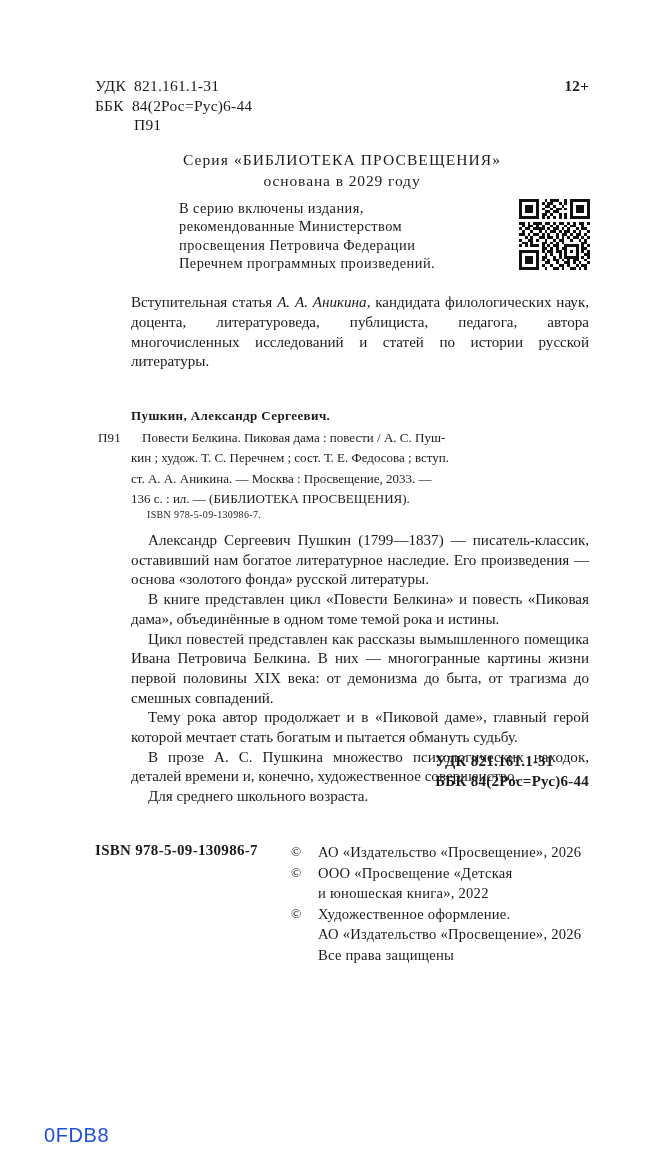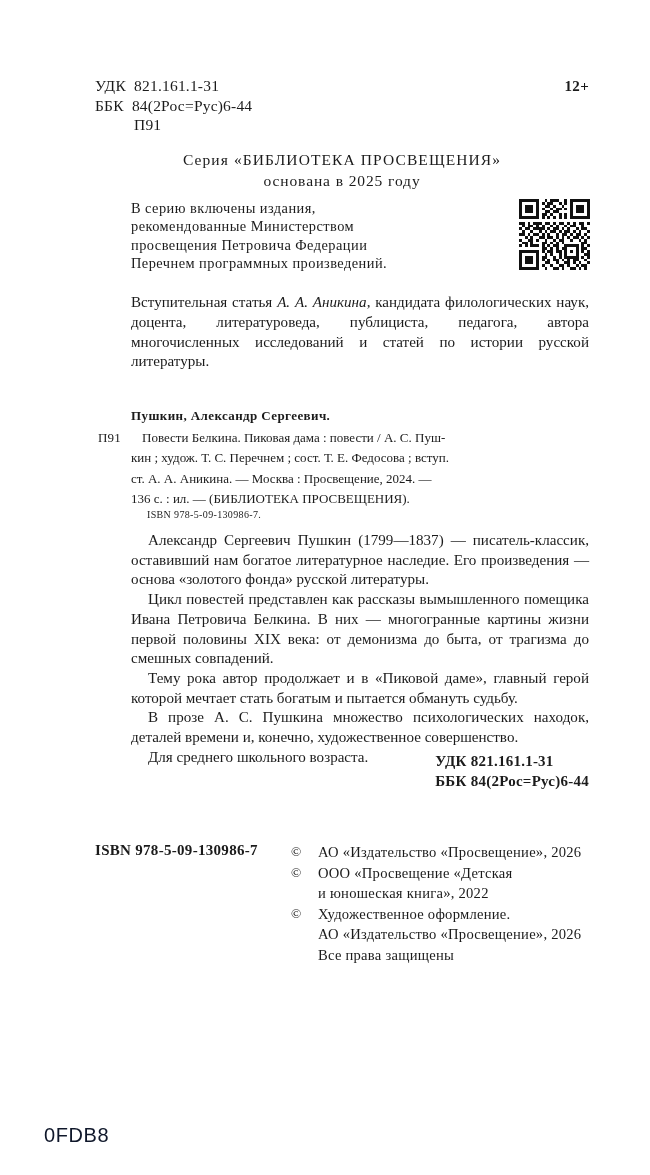--- a/index.html
+++ b/index.html
@@ -60,21 +60,21 @@
 
   
   #recommendation {
     left: 131px;
     top: 199px;
     width: 370px;
     font-size: 14.4px;
     line-height: 18.4px;
     letter-spacing: 0.45px;
   }
-  #recommendation .line { white-space: nowrap; }
+  #recommendation .line { white-space: nowrap; margin-left: 48px; }
 
   #qr-code {
     position: absolute;
     left: 519px;
     top: 199px;
     width: 71px;
     height: 71px;
   }
   #qr-code svg { display: block; width: 71px; height: 71px; }
 
@@ -185,39 +185,39 @@
   }
   #copyright .crow.cont { padding-left: 27px; }
 
   
   #printers-code {
     left: 44px;
     top: 1124px;
     font-family: "Liberation Sans", "DejaVu Sans", sans-serif;
     font-size: 20px;
     letter-spacing: 0.6px;
-    color: #0f172a;
+    color: #1d4ed8;
   }
 </style>
 </head>
 <body>
 
 <div class="page">
 
   <div class="blk" id="classification">
     <div class="line">УДК  821.161.1-31</div>
     <div class="line">ББК  84(2Рос=Рус)6-44</div>
     <div class="line indent">П91</div>
   </div>
 
   <div class="blk" id="age-rating">12+</div>
 
   <div class="blk" id="series-block">
     <div class="series-title">Серия  «БИБЛИОТЕКА  ПРОСВЕЩЕНИЯ»</div>
-    <div class="series-founded">основана  в  2025  году</div>
+    <div class="series-founded">основана  в  2029  году</div>
   </div>
 
   <div class="blk" id="recommendation">
     <div class="line">В серию включены издания,</div>
     <div class="line">рекомендованные Министерством</div>
     <div class="line">просвещения Петровича Федерации</div>
     <div class="line">Перечнем программных произведений.</div>
   </div>
 
   <div id="qr-code">
@@ -434,29 +434,30 @@
   <div class="blk" id="foreword-note">
     <p><span>Вступительная статья </span><span class="ital">А. А. Аникина</span><span>, кандидата филологических наук, доцента, литературоведа, публициста, педагога, автора многочисленных исследований и статей по истории русской литературы.</span></p>
   </div>
 
   <div class="blk" id="bib-record">
     <div id="bib-author">Пушкин,  Александр  Сергеевич.</div>
     <div id="bib-body">
       <span id="bib-index">П91</span>
       <span class="l first">Повести Белкина. Пиковая дама : повести / А. С. Пуш-</span>
       <span class="l">кин ; худож. Т. С. Перечнем ; сост. Т. Е. Федосова ; вступ.</span>
-      <span class="l">ст. А. А. Аникина. — Москва : Просвещение, 2024. —</span>
+      <span class="l">ст. А. А. Аникина. — Москва : Просвещение, 2033. —</span>
       <span class="l">136 с. : ил. — (БИБЛИОТЕКА ПРОСВЕЩЕНИЯ).</span>
     </div>
   </div>
 
   <div class="blk" id="record-isbn">ISBN  978-5-09-130986-7.</div>
 
   <div class="blk" id="annotation">
     <p>Александр Сергеевич Пушкин (1799—1837) — писатель-классик, оставивший нам богатое литературное наследие. Его произведения — основа «золотого фонда» русской литературы.</p>
+    <p>В книге представлен цикл «Повести Белкина» и повесть «Пиковая дама», объединённые в одном томе темой рока и истины.</p>
     <p>Цикл повестей представлен как рассказы вымышленного помещика Ивана Петровича Белкина. В них — многогранные картины жизни первой половины XIX века: от демонизма до быта, от трагизма до смешных совпадений.</p>
     <p>Тему рока автор продолжает и в «Пиковой даме», главный герой которой мечтает стать богатым и пытается обмануть судьбу.</p>
     <p>В прозе А. С. Пушкина множество психологических находок, деталей времени и, конечно, художественное совершенство.</p>
     <p>Для среднего школьного возраста.</p>
   </div>
 
   <div class="blk" id="classification-footer">
     <div class="line">УДК 821.161.1-31</div>
     <div class="line">ББК 84(2Рос=Рус)6-44</div>
   </div>

